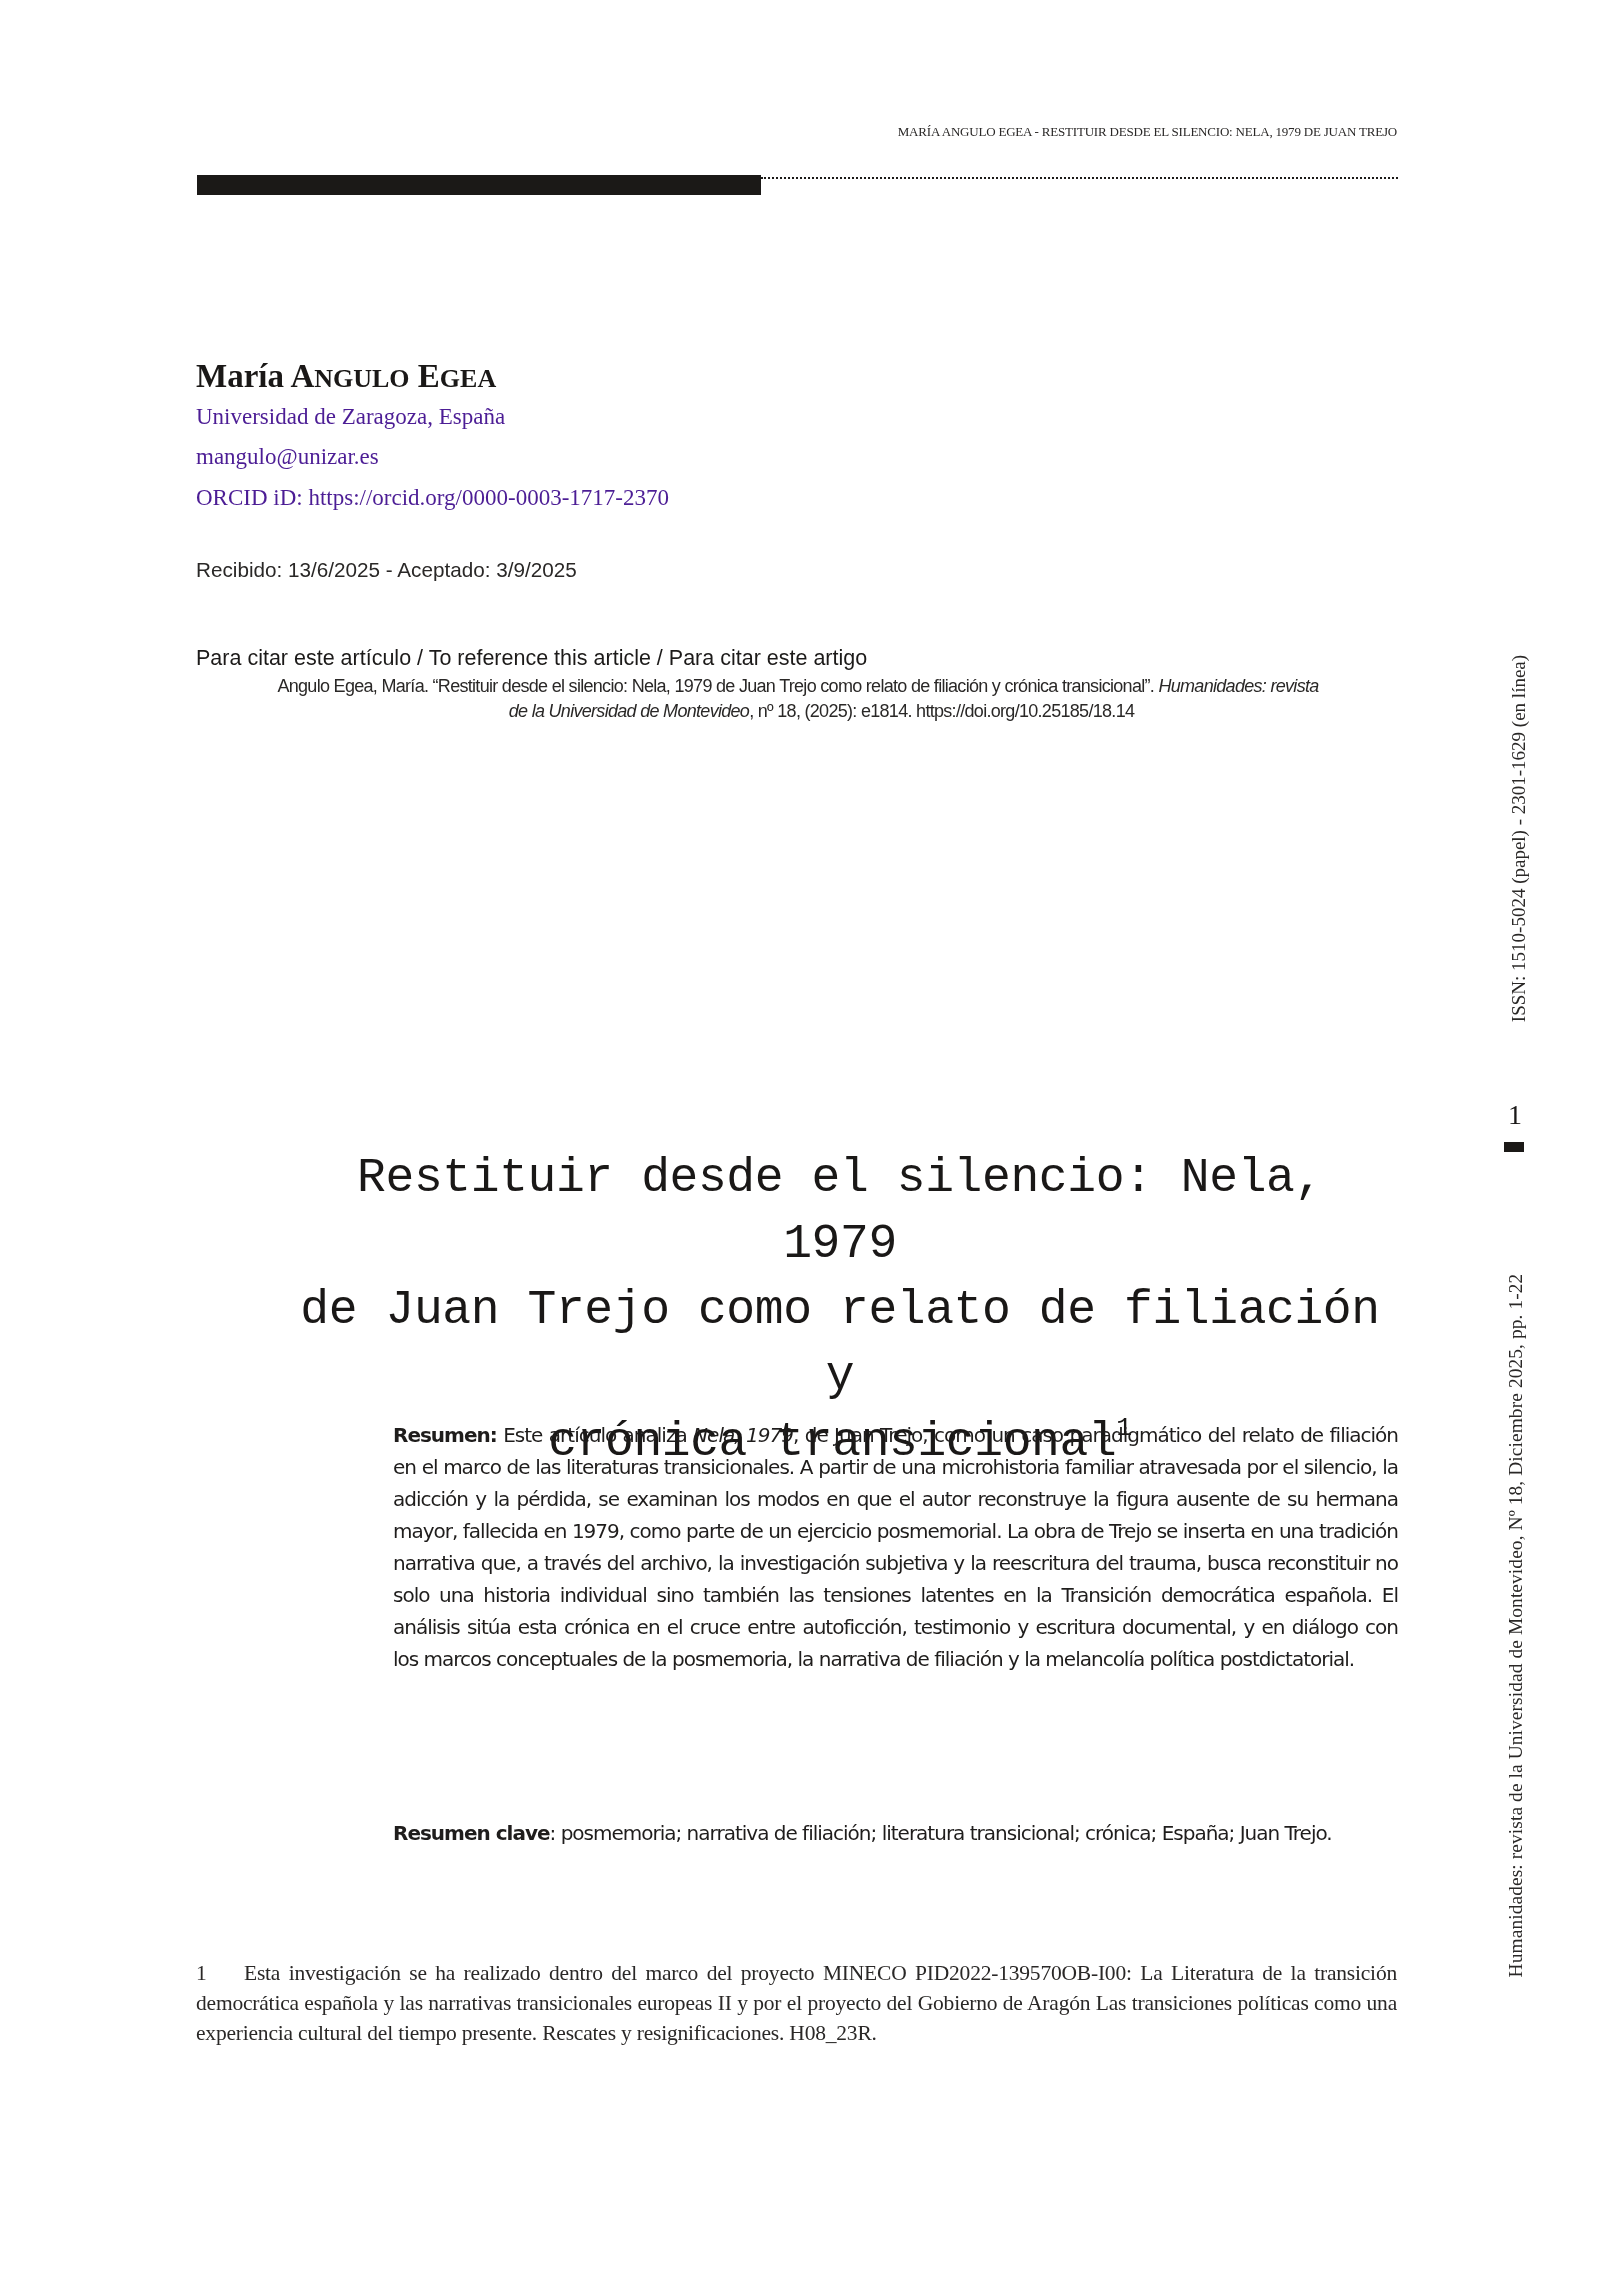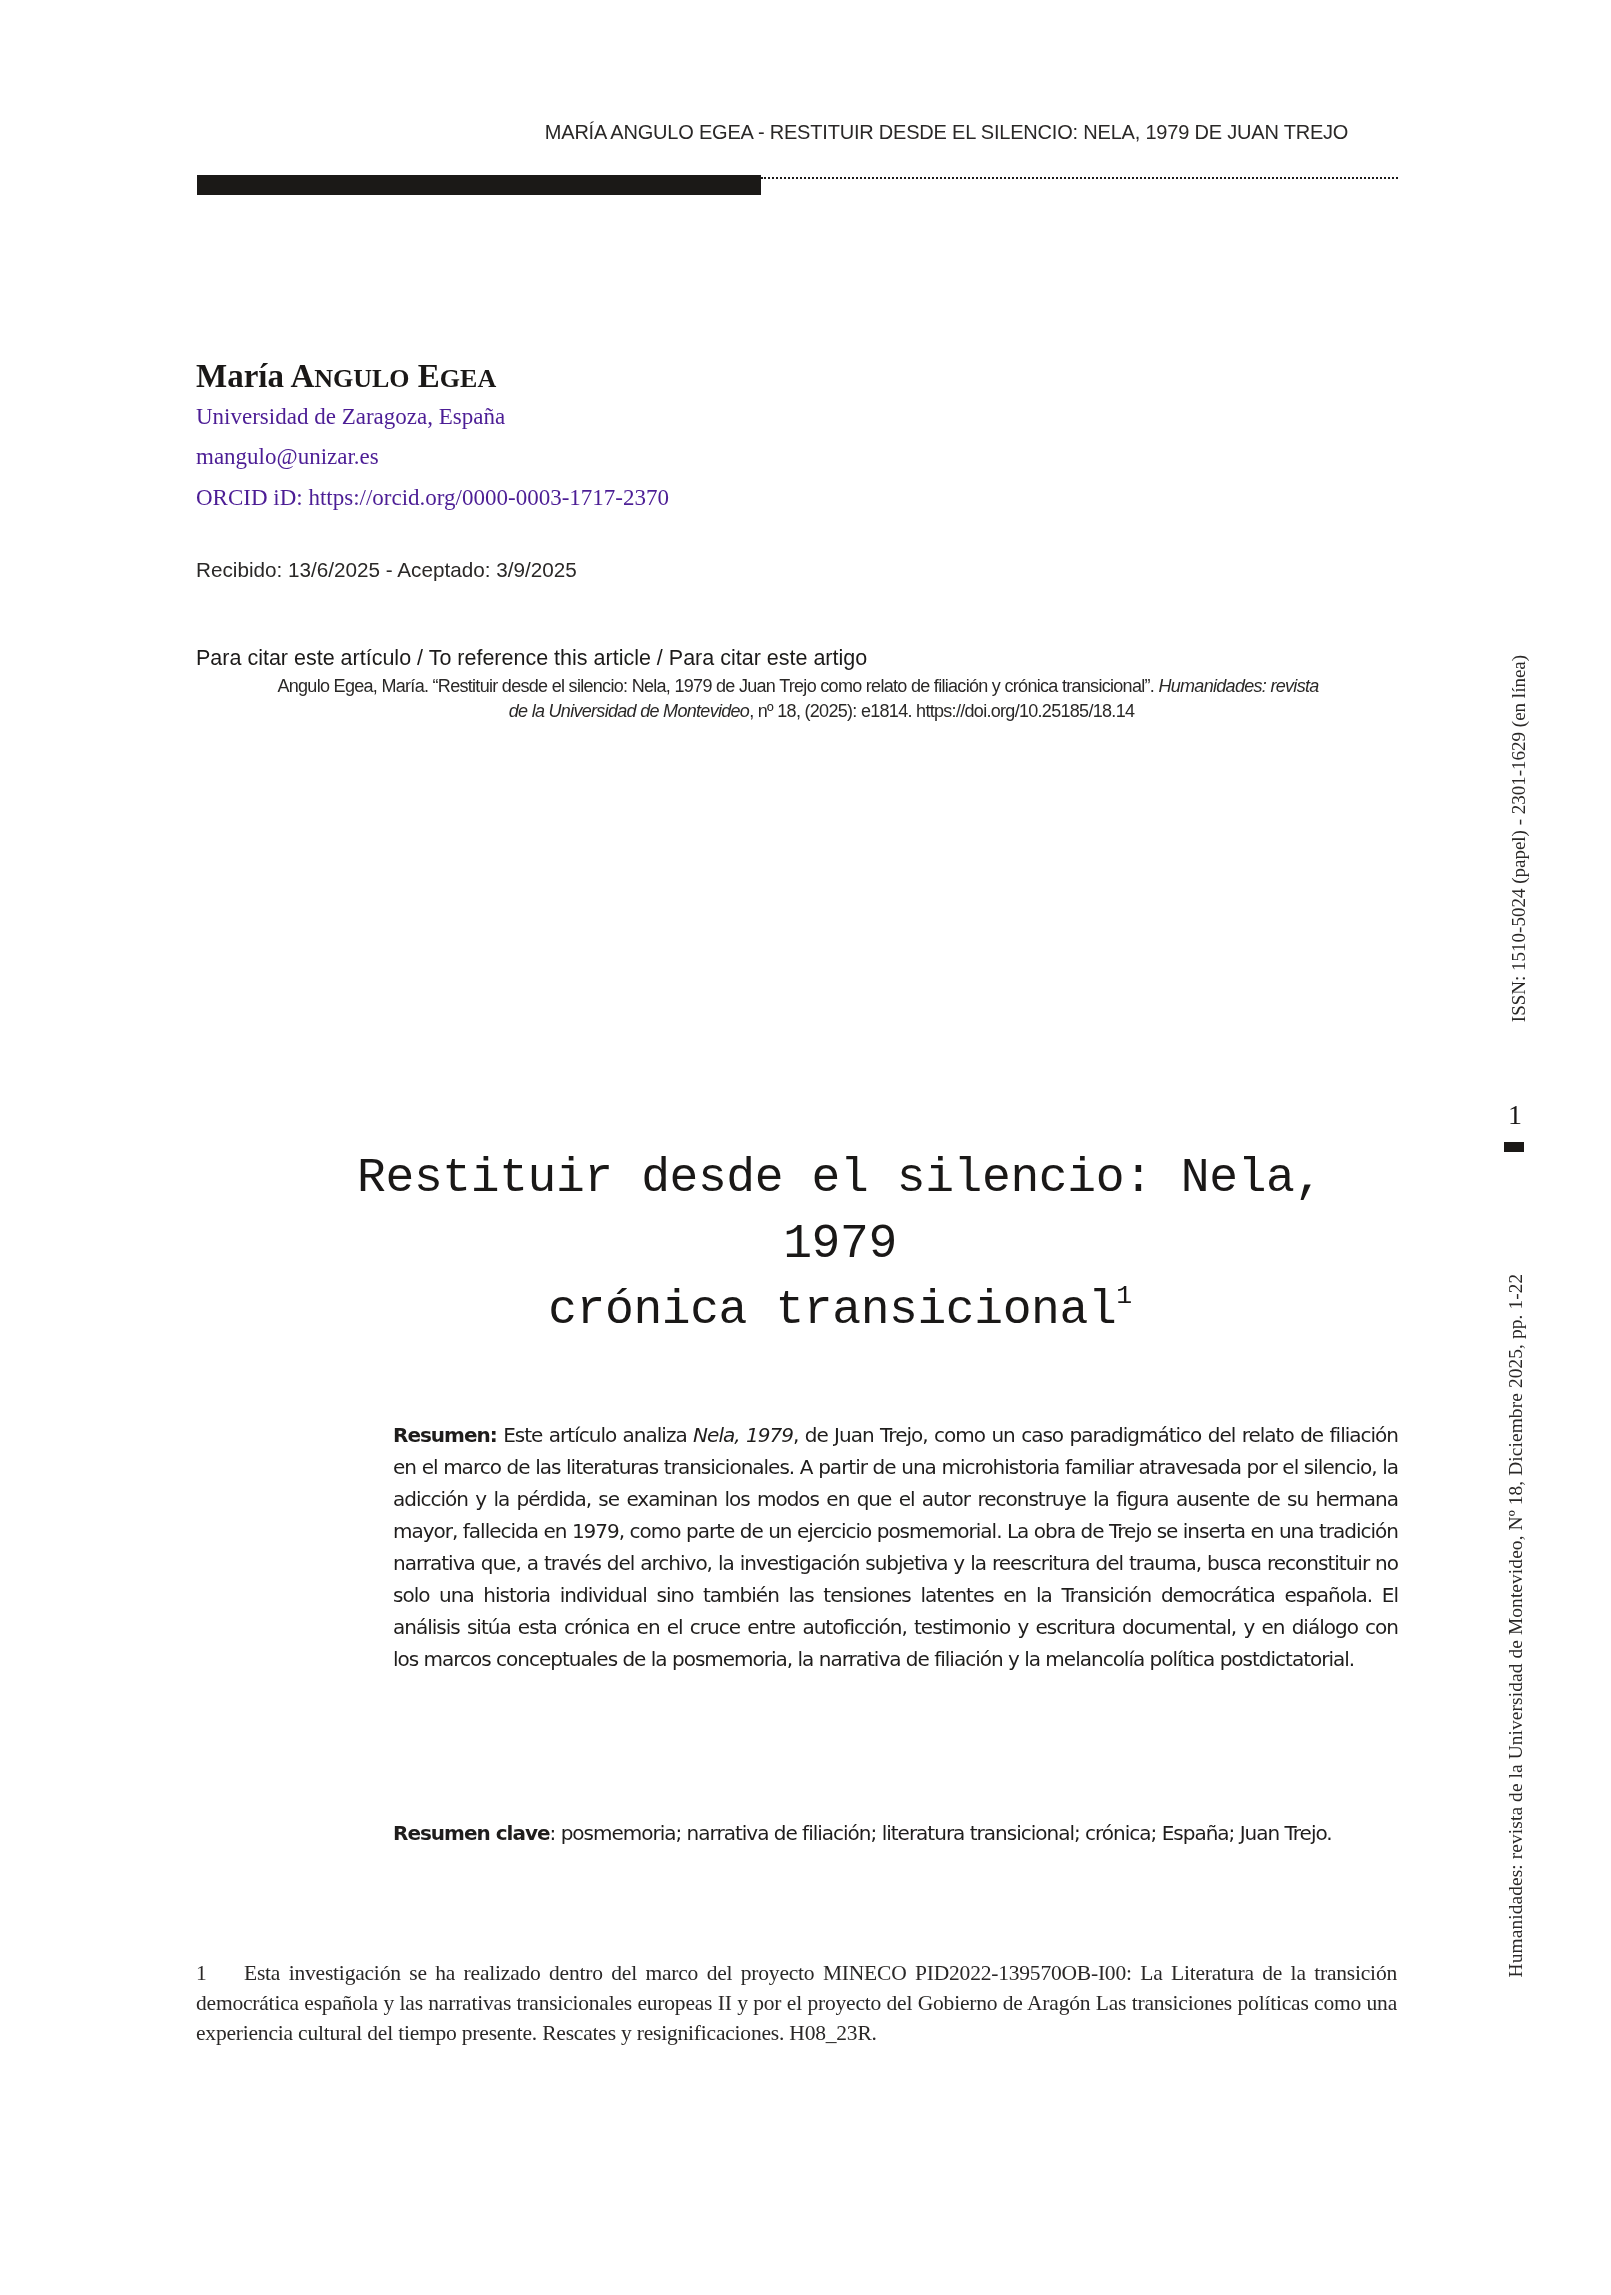--- a/index.html
+++ b/index.html
@@ -1,21 +1,21 @@
 <!DOCTYPE html>
 <html style="font-size:13.2px"><head>
 <meta charset="utf-8">
 <style>
   html, body { margin: 0; padding: 0; background: #ffffff; }
   body { width: 1611px; height: 2295px; position: relative; overflow: hidden; color: #1d1b1a; }
   .abs { position: absolute; text-align: center; }
 
   
-  .run-head { left: 496px; width: 901px; top: 121px; 
-    font-family: Liberation Sans, sans-serif; font-size: 20px; line-height: 22px; color: #2a2827;
+  .run-head { left: 496px; width: 901px; top: 121px; text-align: right;
+    font-family: Liberation Serif, serif; font-size: 13px; line-height: 22px; color: #2a2827;
     letter-spacing: -0.2px; }
   .head-bar { left: 197px; top: 175px; width: 564px; height: 20px; background: #1b1917; }
   .head-dots { left: 761px; top: 177px; width: 637px; height: 0; border-top: 2.5px dotted #1b1917; }
 
   
   .author-name { left: 196px; top: 356px; font-family: "Liberation Serif", serif; font-weight: bold;
     font-size: 33px; line-height: 40px; color: #1a1817; }
   .author-name .sc { font-size: 26px; }
   .author-line { left: 196px; font-family: "Liberation Serif", serif; font-size: 23px; line-height: 40px; color: #4c1d95; }
 
@@ -68,20 +68,21 @@
 <div class="abs dates">Recibido: 13/6/2025 - Aceptado: 3/9/2025</div>
 
 <div class="abs cite-title">Para citar este artículo / To reference this article / Para citar este artigo</div>
 <div class="abs cite-body">
   <span>Angulo Egea, María. “Restituir desde el silencio: Nela, 1979 de Juan Trejo como relato de filiación y crónica transicional”. </span><i>Humanidades: revista</i>
   <span class="l2"><i>de la Universidad de Montevideo</i><span>, nº 18, (2025): e1814. https://doi.org/10.25185/18.14</span></span>
 </div>
 
 <div class="abs art-title">
   <div>Restituir desde el silencio: Nela, 1979</div>
+  <div>de Juan Trejo como relato de filiación y</div>
   <div><span>crónica transicional</span><sup>1</sup></div>
 </div>
 
 <div class="abs abstract"><b>Resumen:</b><span> Este artículo analiza </span><i>Nela, 1979</i><span>, de Juan Trejo, como un caso paradigmático del relato de filiación en el marco de las literaturas transicionales. A partir de una microhistoria familiar atravesada por el silencio, la adicción y la pérdida, se examinan los modos en que el autor reconstruye la figura ausente de su hermana mayor, fallecida en 1979, como parte de un ejercicio posmemorial. La obra de Trejo se inserta en una tradición narrativa que, a través del archivo, la investigación subjetiva y la reescritura del trauma, busca reconstituir no solo una historia individual sino también las tensiones latentes en la Transición democrática española. El análisis sitúa esta crónica en el cruce entre autoficción, testimonio y escritura documental, y en diálogo con los marcos conceptuales de la posmemoria, la narrativa de filiación y la melancolía política postdictatorial.</span></div>
 
 <div class="abs keywords"><b>Resumen clave</b><span>: posmemoria; narrativa de filiación; literatura transicional; crónica; España; Juan Trejo.</span></div>
 
 <div class="abs footnote"><span class="fn-num">1</span><span>Esta investigación se ha realizado dentro del marco del proyecto MINECO PID2022-139570OB-I00: La Literatura de la transición democrática española y las narrativas transicionales europeas II y por el proyecto del Gobierno de Aragón Las transiciones políticas como una experiencia cultural del tiempo presente. Rescates y resignificaciones. H08_23R.</span></div>
 
 <div class="abs side-issn">ISSN: 1510-5024 (papel) - 2301-1629 (en línea)</div>

